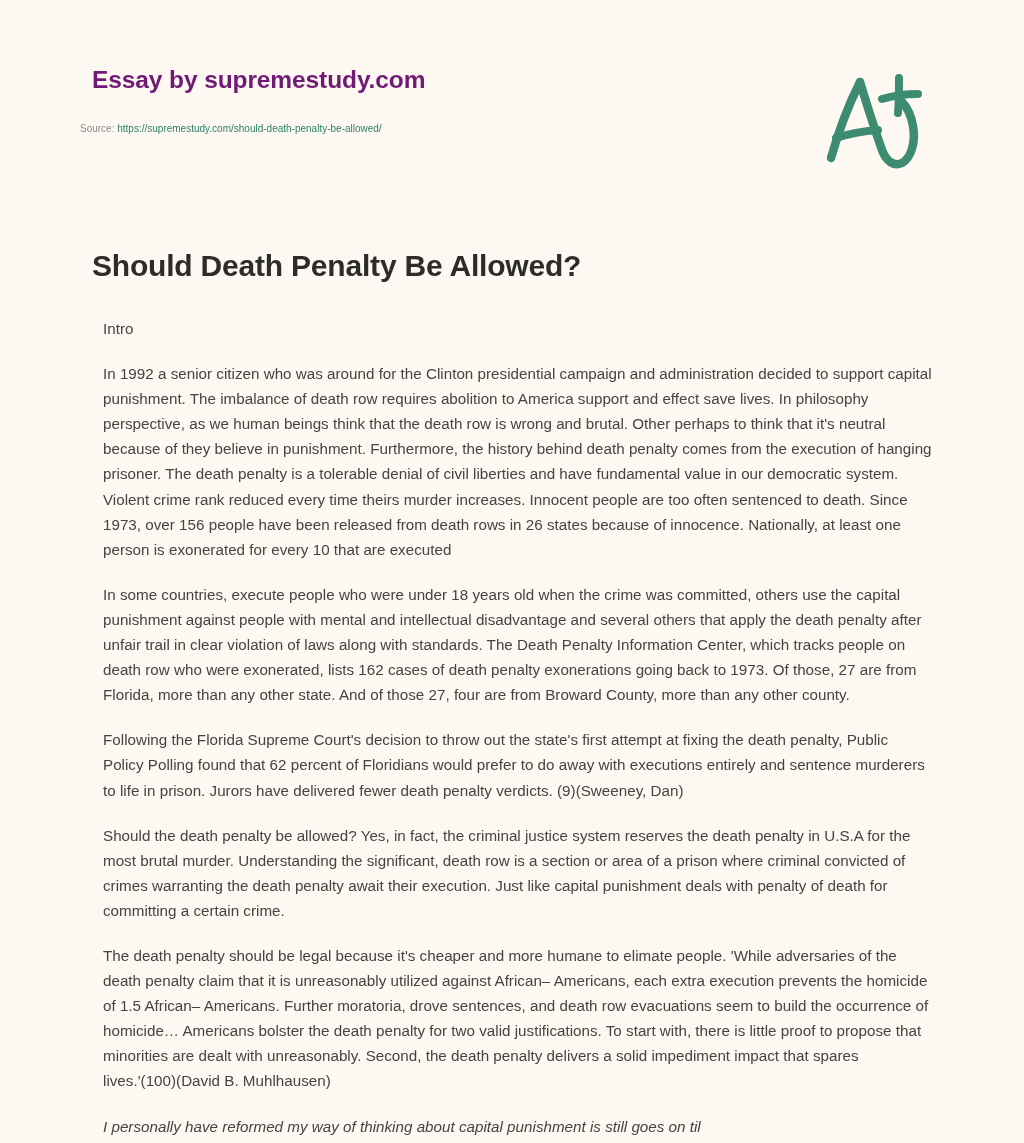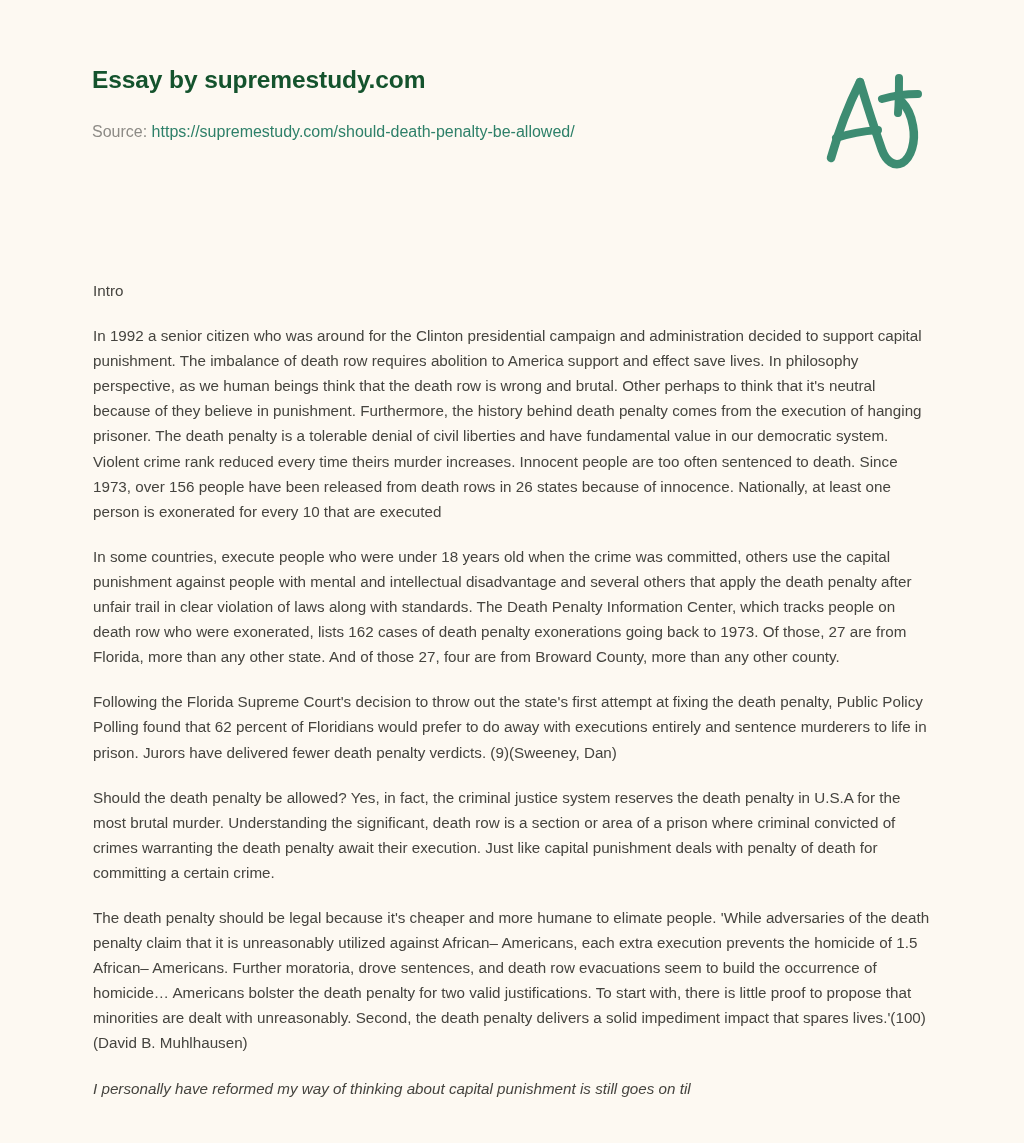--- a/index.html
+++ b/index.html
@@ -33,29 +33,29 @@
     height: 200px;
   }
 
   .brand-line {
     position: absolute;
     left: 92px;
     top: 66px;
     font-size: 24.5px;
     font-weight: bold;
     letter-spacing: -0.1px;
-    color: #14532d;
+    color: #701a75;
     white-space: nowrap;
   }
 
   .source-line {
     position: absolute;
-    left: 92px;
+    left: 80px;
     top: 123px;
-    font-size: 16px;
+    font-size: 10px;
     color: #8d8b86;
     white-space: nowrap;
   }
   .source-label {
     color: #8d8b86;
   }
   .source-url {
     color: #2e8069;
     text-decoration: none;
   }
@@ -89,21 +89,21 @@
     line-height: 38px;
     letter-spacing: -0.2px;
     color: #2c2c2a;
   }
 
   .body-copy {
     margin-top: 31px;
   }
 
   .body-copy p {
-    margin: 0 0 20px 1px;
+    margin: 0 0 20px 11px;
     font-size: 15.2px;
     line-height: 25.1px;
     color: #45443f;
     letter-spacing: 0.01px;
     text-align: left;
   }
 
   .body-copy p.lede-label {
     margin-bottom: 20px;
   }
@@ -138,20 +138,21 @@
         <path d="M70 31 C80 28, 94 26, 106 26" stroke-width="8"></path>
 
         <path d="M87 10 C87 22, 87 34, 86 45" stroke-width="8"></path>
       </svg>
     </div>
 
   </div>
 
   <div class="article">
 
+    <h1 class="doc-title">Should Death Penalty Be Allowed?</h1>
 
     <div class="body-copy">
       <p class="lede-label">Intro</p>
       <p>In 1992 a senior citizen who was around for the Clinton presidential campaign and administration decided to support capital punishment. The imbalance of death row requires abolition to America support and effect save lives. In philosophy perspective, as we human beings think that the death row is wrong and brutal. Other perhaps to think that it's neutral because of they believe in punishment. Furthermore, the history behind death penalty comes from the execution of hanging prisoner. The death penalty is a tolerable denial of civil liberties and have fundamental value in our democratic system. Violent crime rank reduced every time theirs murder increases. Innocent people are too often sentenced to death. Since 1973, over 156 people have been released from death rows in 26 states because of innocence. Nationally, at least one person is exonerated for every 10 that are executed</p>
       <p>In some countries, execute people who were under 18 years old when the crime was committed, others use the capital punishment against people with mental and intellectual disadvantage and several others that apply the death penalty after unfair trail in clear violation of laws along with standards. The Death Penalty Information Center, which tracks people on death row who were exonerated, lists 162 cases of death penalty exonerations going back to 1973. Of those, 27 are from Florida, more than any other state. And of those 27, four are from Broward County, more than any other county.</p>
       <p>Following the Florida Supreme Court's decision to throw out the state's first attempt at fixing the death penalty, Public Policy Polling found that 62 percent of Floridians would prefer to do away with executions entirely and sentence murderers to life in prison. Jurors have delivered fewer death penalty verdicts. (9)(Sweeney, Dan)</p>
       <p>Should the death penalty be allowed? Yes, in fact, the criminal justice system reserves the death penalty in U.S.A for the most brutal murder. Understanding the significant, death row is a section or area of a prison where criminal convicted of crimes warranting the death penalty await their execution. Just like capital punishment deals with penalty of death for committing a certain crime.</p>
       <p>The death penalty should be legal because it's cheaper and more humane to elimate people. 'While adversaries of the death penalty claim that it is unreasonably utilized against African– Americans, each extra execution prevents the homicide of 1.5 African– Americans. Further moratoria, drove sentences, and death row evacuations seem to build the occurrence of homicide… Americans bolster the death penalty for two valid justifications. To start with, there is little proof to propose that minorities are dealt with unreasonably. Second, the death penalty delivers a solid impediment impact that spares lives.'(100)(David B. Muhlhausen)</p>
       <p>I personally have reformed my way of thinking about capital punishment is still goes on til</p>
     </div>

